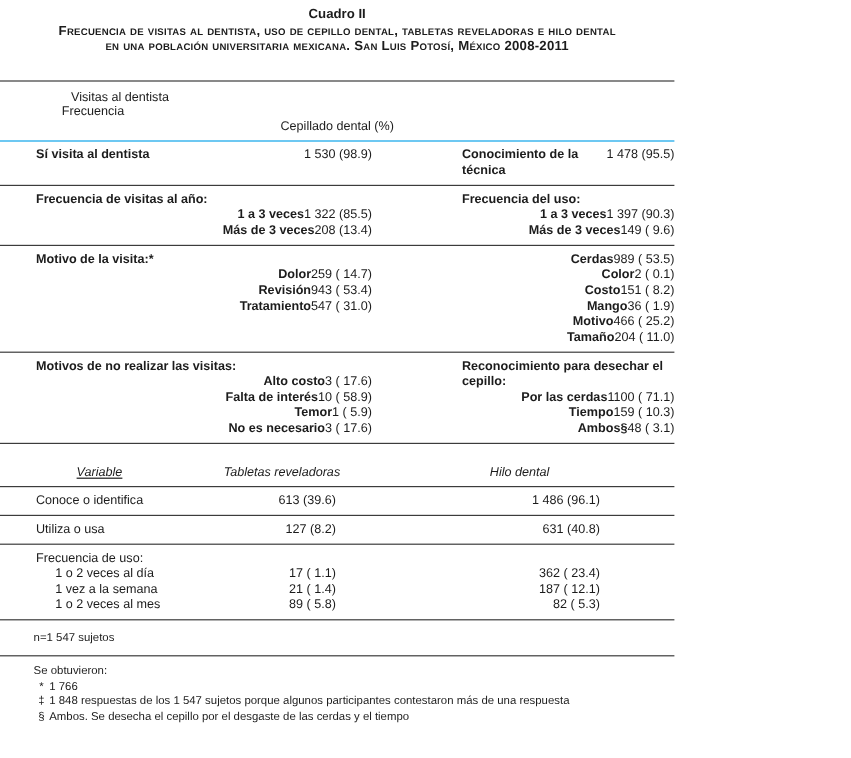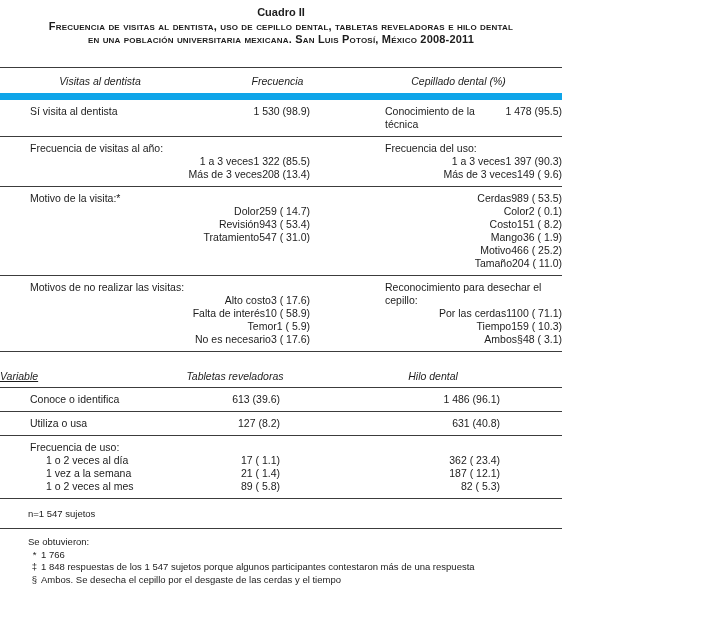--- a/index.html
+++ b/index.html
@@ -10,39 +10,39 @@
   }
   .page{width:562px;height:632px;box-sizing:border-box;padding-top:5px;position:relative;}
 
   
   .caption{margin-bottom:21px;}
   .title{text-align:center;font-weight:700;font-size:11px;line-height:15px;}
   .subtitle{text-align:center;font-weight:700;font-size:11px;line-height:13px;font-variant:small-caps;letter-spacing:.2px;}
 
   
   .trow,.t2-row{display:flex;font-size:10.5px;line-height:13px;}
-  .trow .lbl{flex:1;padding-left:30px;}
+  .trow .lbl{flex:1;padding-left:30px;font-weight:bold;}
   .trow.indent .lbl{padding-left:46px;text-align:right;}
   .trow .val{text-align:right;white-space:nowrap;}
 
   
   .table1{border-top:1px solid #3c3c3c;}
-  .t1-header{display:flex;border-bottom:7px solid #0ea5e9;font-style:italic;font-size:10.5px;padding:7px 0 6px;}
+  .t1-header{display:flex;border-bottom:1px solid #0ea5e9;font-size:10.5px;padding:7px 0 6px;flex-direction:column;}
   .t1-header .h1{width:200px;text-align:center;}
   .t1-header .h2{width:155px;text-align:center;}
   .t1-header .h3{flex:1;text-align:center;}
   .t1-section{display:flex;align-items:flex-start;border-bottom:1px solid #3c3c3c;padding:5px 0;}
   .t1-left{width:355px;}
   .t1-left .trow{padding-right:45px;}
   .t1-right{flex:1;}
 
   
   .table2{margin-top:12px;}
   .t2-header{display:flex;border-bottom:1px solid #3c3c3c;font-style:italic;font-size:10.5px;padding:6px 0 5px;}
-  .t2-header .h1{width:180px;text-align:left;text-decoration:underline;}
+  .t2-header .h1{width:180px;text-align:center;text-decoration:underline;}
   .t2-header .h2{width:150px;text-align:center;}
   .t2-header .h3{width:280px;text-align:center;}
   .t2-section{border-bottom:1px solid #3c3c3c;padding:5px 0;}
   .t2-row .lbl{width:180px;box-sizing:border-box;padding-left:30px;}
   .t2-row.indent .lbl{padding-left:46px;}
   .t2-row .v1{width:100px;text-align:right;white-space:nowrap;}
   .t2-row .v2{width:220px;text-align:right;white-space:nowrap;}
 
   
   .n-line{font-size:9.5px;line-height:12px;padding:9px 0 8px 28px;}

